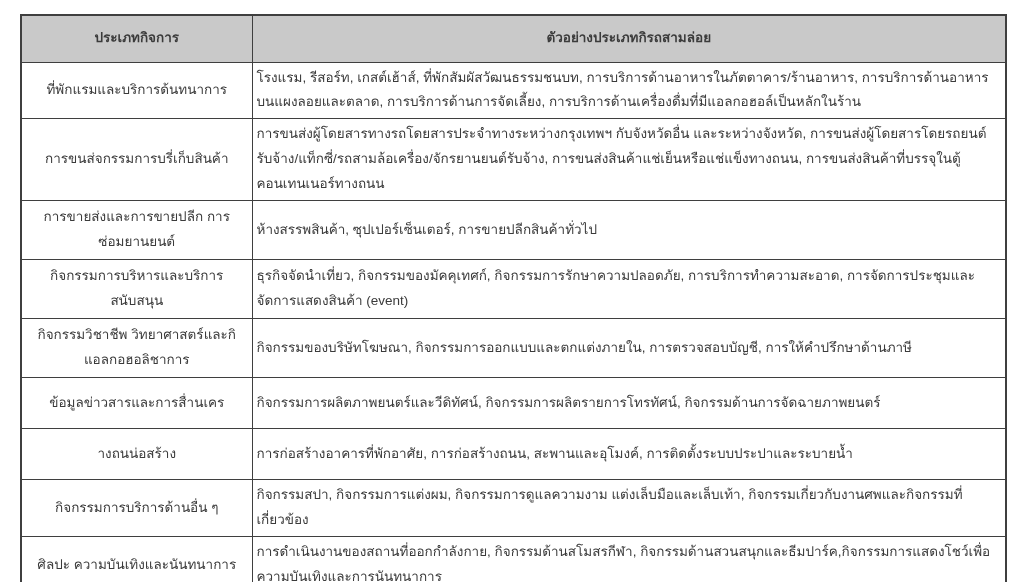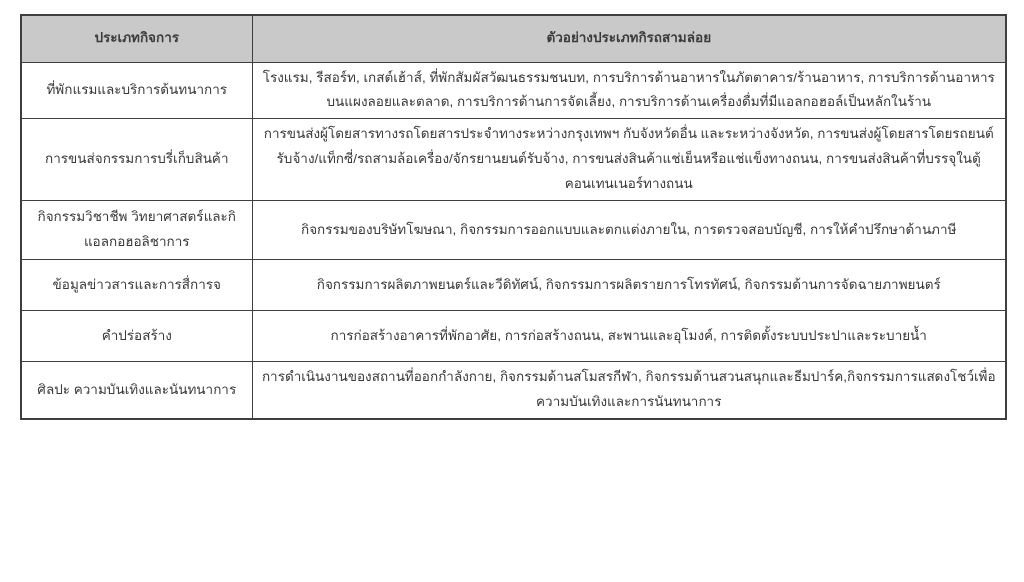--- a/index.html
+++ b/index.html
@@ -39,21 +39,21 @@
     margin-top: 36px;
   }
   col.col-category { width: 231px; }
   col.col-examples { width: 754px; }
   td.cell-category {
     text-align: center;
     height: 51px;
     padding: 4px 14px;
   }
   td.cell-examples {
-    text-align: center;
+    text-align: left;
     padding: 3px 4px;
     border-radius: 7px;
   }
 </style>
 </head>
 <body>
 
 <div class="page">
   <table class="biz-table">
     <colgroup>
@@ -69,30 +69,42 @@
     <tbody>
       <tr>
         <td class="cell-category">ที่พักแรมและบริการด้นทนาการ</td>
         <td class="cell-examples">โรงแรม, รีสอร์ท, เกสต์เฮ้าส์, ที่พักสัมผัสวัฒนธรรมชนบท, การบริการด้านอาหารในภัตตาคาร/ร้านอาหาร, การบริการด้านอาหารบนแผงลอยและตลาด, การบริการด้านการจัดเลี้ยง, การบริการด้านเครื่องดื่มที่มีแอลกอฮอล์เป็นหลักในร้าน</td>
       </tr>
       <tr>
         <td class="cell-category">การขนส่จกรรมการบรี่เก็บสินค้า</td>
         <td class="cell-examples">การขนส่งผู้โดยสารทางรถโดยสารประจำทางระหว่างกรุงเทพฯ กับจังหวัดอื่น และระหว่างจังหวัด, การขนส่งผู้โดยสารโดยรถยนต์รับจ้าง/แท็กซี่/รถสามล้อเครื่อง/จักรยานยนต์รับจ้าง, การขนส่งสินค้าแช่เย็นหรือแช่แข็งทางถนน, การขนส่งสินค้าที่บรรจุในตู้คอนเทนเนอร์ทางถนน</td>
       </tr>
       <tr>
+        <td class="cell-category">การขายส่งและการขายปลีก การซ่อมยานยนต์</td>
+        <td class="cell-examples">ห้างสรรพสินค้า, ซุปเปอร์เซ็นเตอร์, การขายปลีกสินค้าทั่วไป</td>
+      </tr>
+      <tr>
+        <td class="cell-category">กิจกรรมการบริหารและบริการสนับสนุน</td>
+        <td class="cell-examples">ธุรกิจจัดนำเที่ยว, กิจกรรมของมัคคุเทศก์, กิจกรรมการรักษาความปลอดภัย, การบริการทำความสะอาด, การจัดการประชุมและจัดการแสดงสินค้า (event)</td>
+      </tr>
+      <tr>
         <td class="cell-category">กิจกรรมวิชาชีพ วิทยาศาสตร์และกิแอลกอฮอลิชาการ</td>
         <td class="cell-examples">กิจกรรมของบริษัทโฆษณา, กิจกรรมการออกแบบและตกแต่งภายใน, การตรวจสอบบัญชี, การให้คำปรึกษาด้านภาษี</td>
       </tr>
       <tr>
-        <td class="cell-category">ข้อมูลข่าวสารและการสื่การจ</td>
+        <td class="cell-category">ข้อมูลข่าวสารและการสื่านเคร</td>
         <td class="cell-examples">กิจกรรมการผลิตภาพยนตร์และวีดิทัศน์, กิจกรรมการผลิตรายการโทรทัศน์, กิจกรรมด้านการจัดฉายภาพยนตร์</td>
       </tr>
       <tr>
-        <td class="cell-category">คำปร่อสร้าง</td>
+        <td class="cell-category">างถนน่อสร้าง</td>
         <td class="cell-examples">การก่อสร้างอาคารที่พักอาศัย, การก่อสร้างถนน, สะพานและอุโมงค์, การติดตั้งระบบประปาและระบายน้ำ</td>
+      </tr>
+      <tr>
+        <td class="cell-category">กิจกรรมการบริการด้านอื่น ๆ</td>
+        <td class="cell-examples">กิจกรรมสปา, กิจกรรมการแต่งผม, กิจกรรมการดูแลความงาม แต่งเล็บมือและเล็บเท้า, กิจกรรมเกี่ยวกับงานศพและกิจกรรมที่เกี่ยวข้อง</td>
       </tr>
       <tr>
         <td class="cell-category">ศิลปะ ความบันเทิงและนันทนาการ</td>
         <td class="cell-examples">การดำเนินงานของสถานที่ออกกำลังกาย, กิจกรรมด้านสโมสรกีฬา, กิจกรรมด้านสวนสนุกและธีมปาร์ค,กิจกรรมการแสดงโชว์เพื่อความบันเทิงและการนันทนาการ</td>
       </tr>
     </tbody>
   </table>
 </div>
 
 </body></html>

